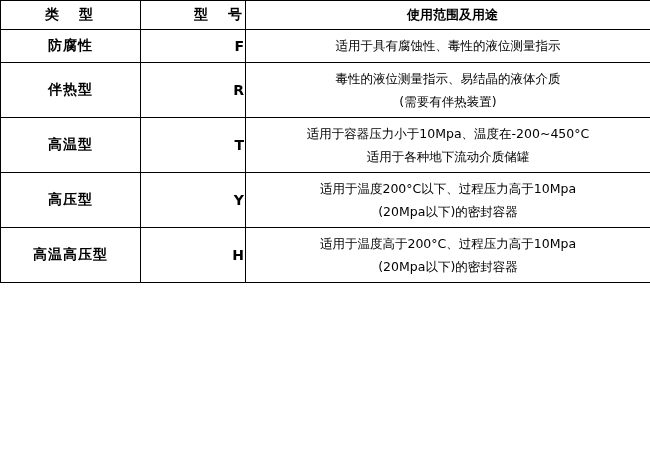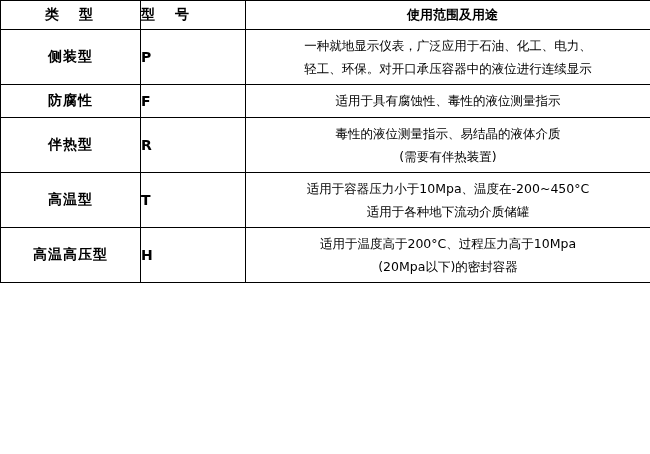--- a/index.html
+++ b/index.html
@@ -44,21 +44,21 @@
     letter-spacing: 1px;
     padding: 6px 4px;
     line-height: 1.4;
   }
   .cell-type.head {
     font-size: 14px;
     font-weight: bold;
     letter-spacing: 3px;
   }
   .cell-model {
-    text-align: left;
+    text-align: right;
     font-size: 14px;
     font-weight: bold;
     padding: 6px 4px;
     letter-spacing: 1px;
   }
   .cell-model.head {
     letter-spacing: 3px;
   }
   .cell-use {
     text-align: center;
@@ -89,28 +89,20 @@
       <col class="c-model">
       <col class="c-use">
     </colgroup>
     <tbody>
       <tr class="row-h1">
         <td class="cell-type head">类　型</td>
         <td class="cell-model head">型　号</td>
         <td class="cell-use head">使用范围及用途</td>
       </tr>
 
-      <tr class="row-h2">
-        <td class="cell-type">侧装型</td>
-        <td class="cell-model">P</td>
-        <td class="cell-use">
-          <span class="use-line">一种就地显示仪表，广泛应用于石油、化工、电力、</span>
-          <span class="use-line">轻工、环保。对开口承压容器中的液位进行连续显示</span>
-        </td>
-      </tr>
 
       <tr class="row-h3">
         <td class="cell-type">防腐性</td>
         <td class="cell-model">F</td>
         <td class="cell-use">
           <span class="use-line">适用于具有腐蚀性、毒性的液位测量指示</span>
         </td>
       </tr>
 
       <tr class="row-h2">
@@ -124,20 +116,28 @@
 
       <tr class="row-h2">
         <td class="cell-type">高温型</td>
         <td class="cell-model">T</td>
         <td class="cell-use">
           <span class="use-line">适用于容器压力小于10Mpa、温度在-200~450°C</span>
           <span class="use-line">适用于各种地下流动介质储罐</span>
         </td>
       </tr>
 
+      <tr class="row-h2">
+        <td class="cell-type">高压型</td>
+        <td class="cell-model">Y</td>
+        <td class="cell-use">
+          <span class="use-line">适用于温度200°C以下、过程压力高于10Mpa</span>
+          <span class="use-line">(20Mpa以下)的密封容器</span>
+        </td>
+      </tr>
 
       <tr class="row-h2">
         <td class="cell-type">高温高压型</td>
         <td class="cell-model">H</td>
         <td class="cell-use">
           <span class="use-line">适用于温度高于200°C、过程压力高于10Mpa</span>
           <span class="use-line">(20Mpa以下)的密封容器</span>
         </td>
       </tr>
 

